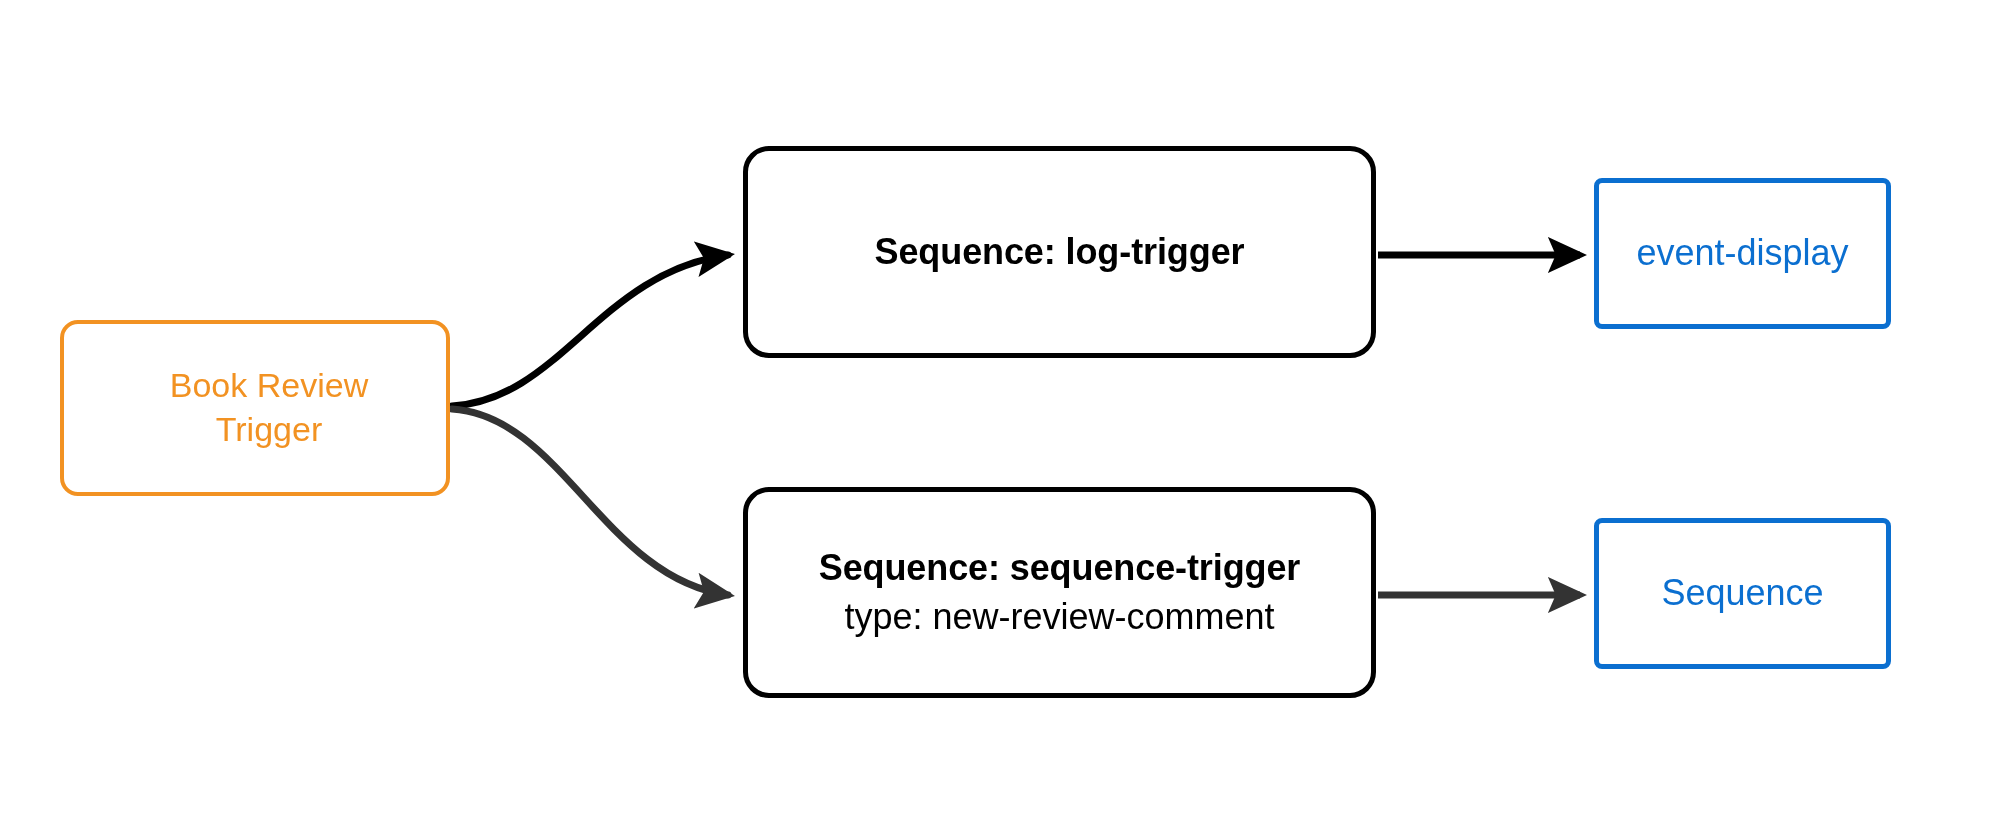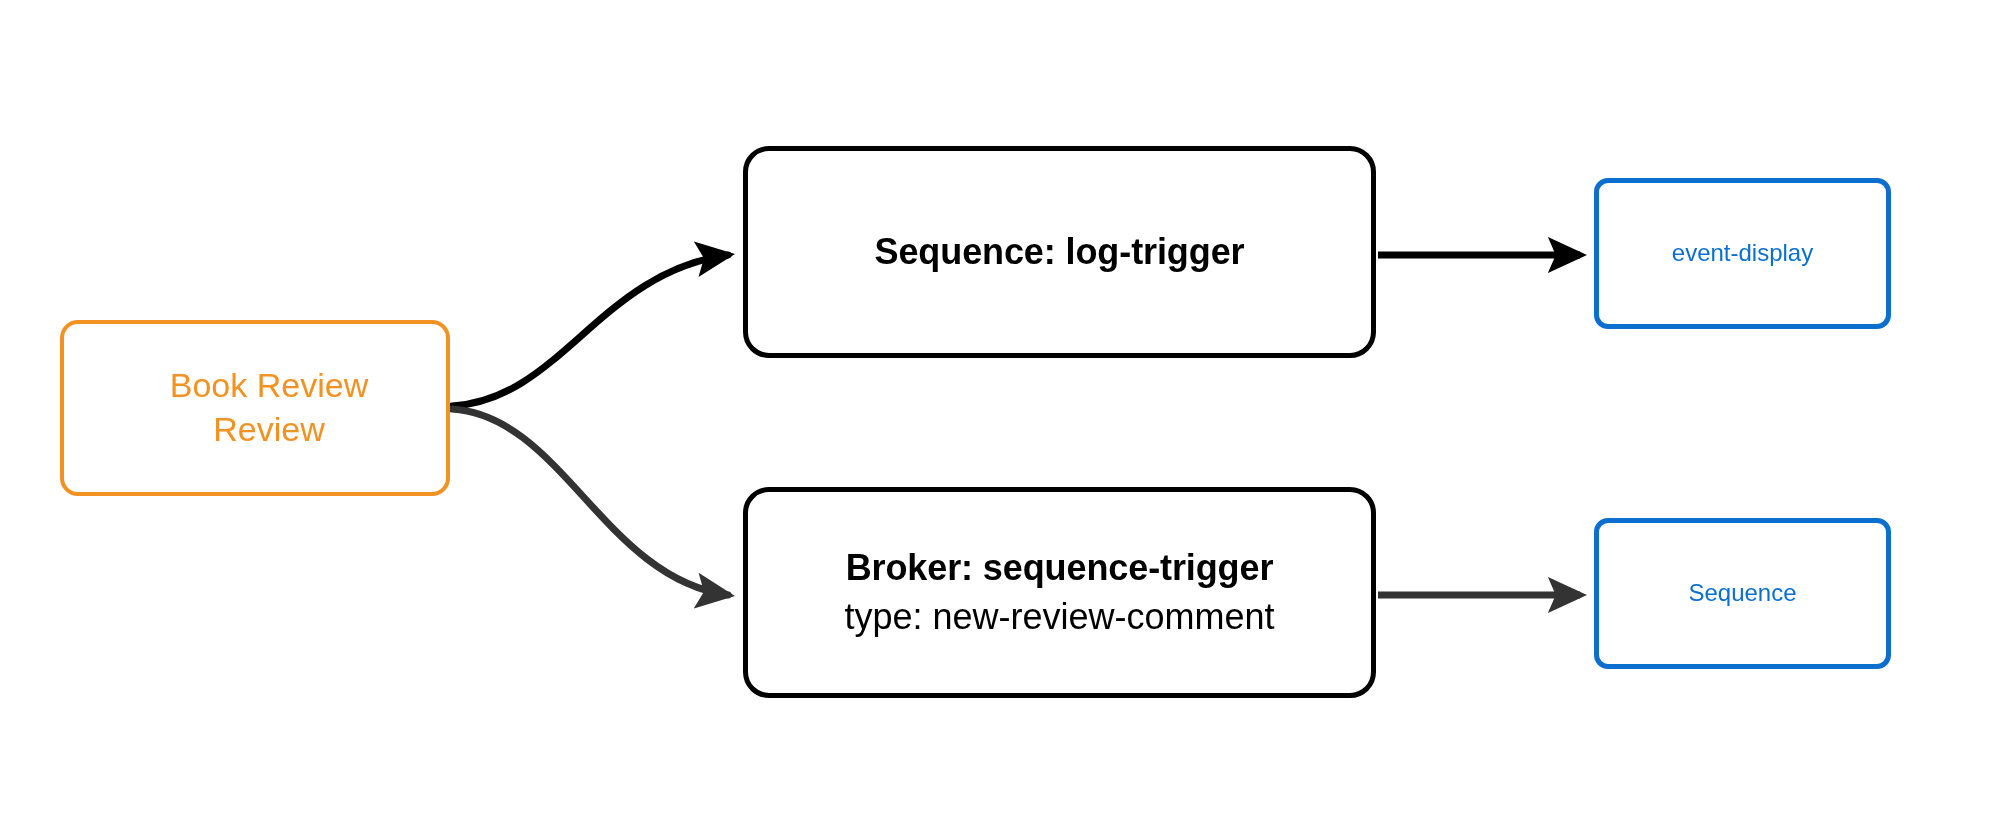--- a/index.html
+++ b/index.html
@@ -85,23 +85,23 @@
     white-space: nowrap;
     margin-top: 2px;
   }
 
   
   .node-sink {
     left: 1594px;
     width: 297px;
     height: 151px;
     border: 5px solid #0B6FD0;
-    border-radius: 14px;
+    border-radius: 8px;
     color: #0B6FD0;
-    font-size: 24px;
+    font-size: 36px;
     font-weight: 400;
   }
   #node-sink-event-display { top: 178px; }
   #node-sink-sequence { top: 518px; }
   .node-sink .line {
     display: block;
     white-space: nowrap;
   }
 </style>
 </head>
@@ -123,29 +123,29 @@
 
     <path d="M 452 409 C 562 416 604 578 728 595" fill="none" stroke="#333333" stroke-width="7" stroke-linecap="round" marker-end="url(#arrow-gray)"></path>
 
     <path d="M 1378 255 L 1580 255" fill="none" stroke="#000000" stroke-width="7" stroke-linecap="butt" marker-end="url(#arrow-black)"></path>
 
     <path d="M 1378 595 L 1580 595" fill="none" stroke="#333333" stroke-width="7" stroke-linecap="butt" marker-end="url(#arrow-gray)"></path>
   </svg>
 
   <div class="node node-broker" id="node-broker">
     <span class="line">Book Review</span>
-    <span class="line">Review</span>
+    <span class="line">Trigger</span>
   </div>
 
   <div class="node node-trigger" id="node-trigger-log">
     <span class="title">Sequence: log-trigger</span>
   </div>
 
   <div class="node node-trigger" id="node-trigger-sequence">
-    <span class="title">Broker: sequence-trigger</span>
+    <span class="title">Sequence: sequence-trigger</span>
     <span class="subtitle">type: new-review-comment</span>
   </div>
 
   <div class="node node-sink" id="node-sink-event-display">
     <span class="line">event-display</span>
   </div>
 
   <div class="node node-sink" id="node-sink-sequence">
     <span class="line">Sequence</span>
   </div>

